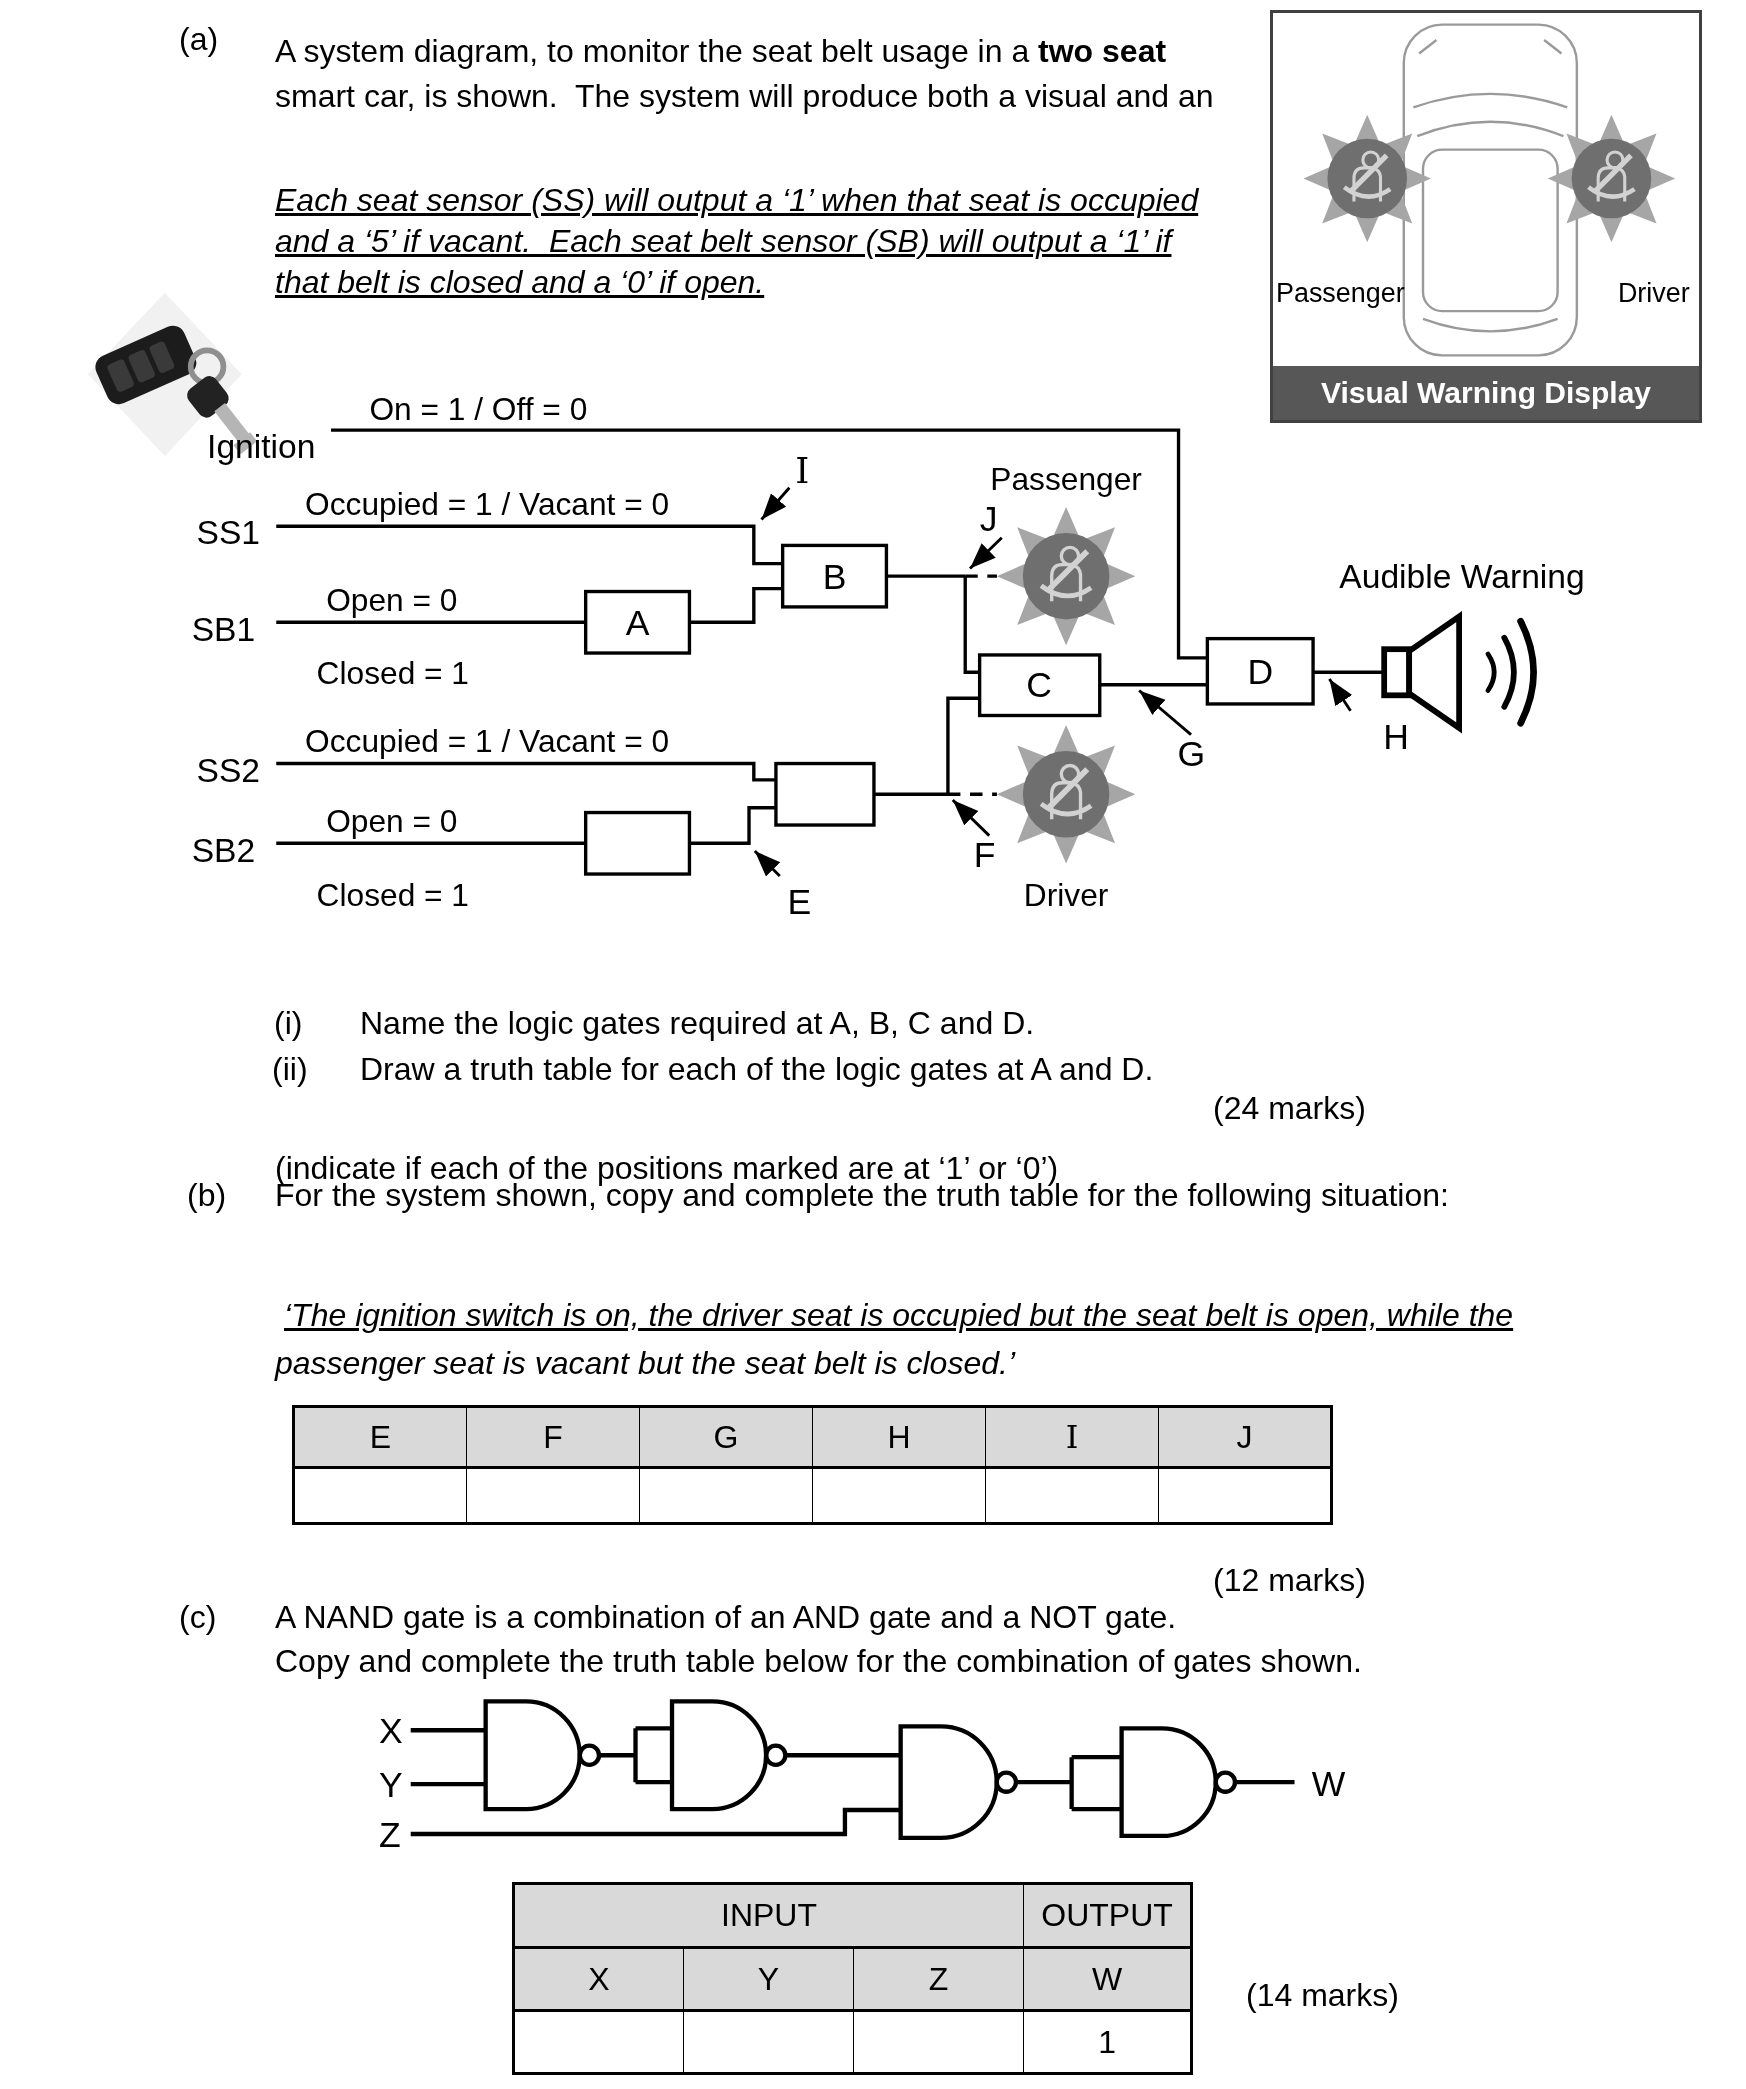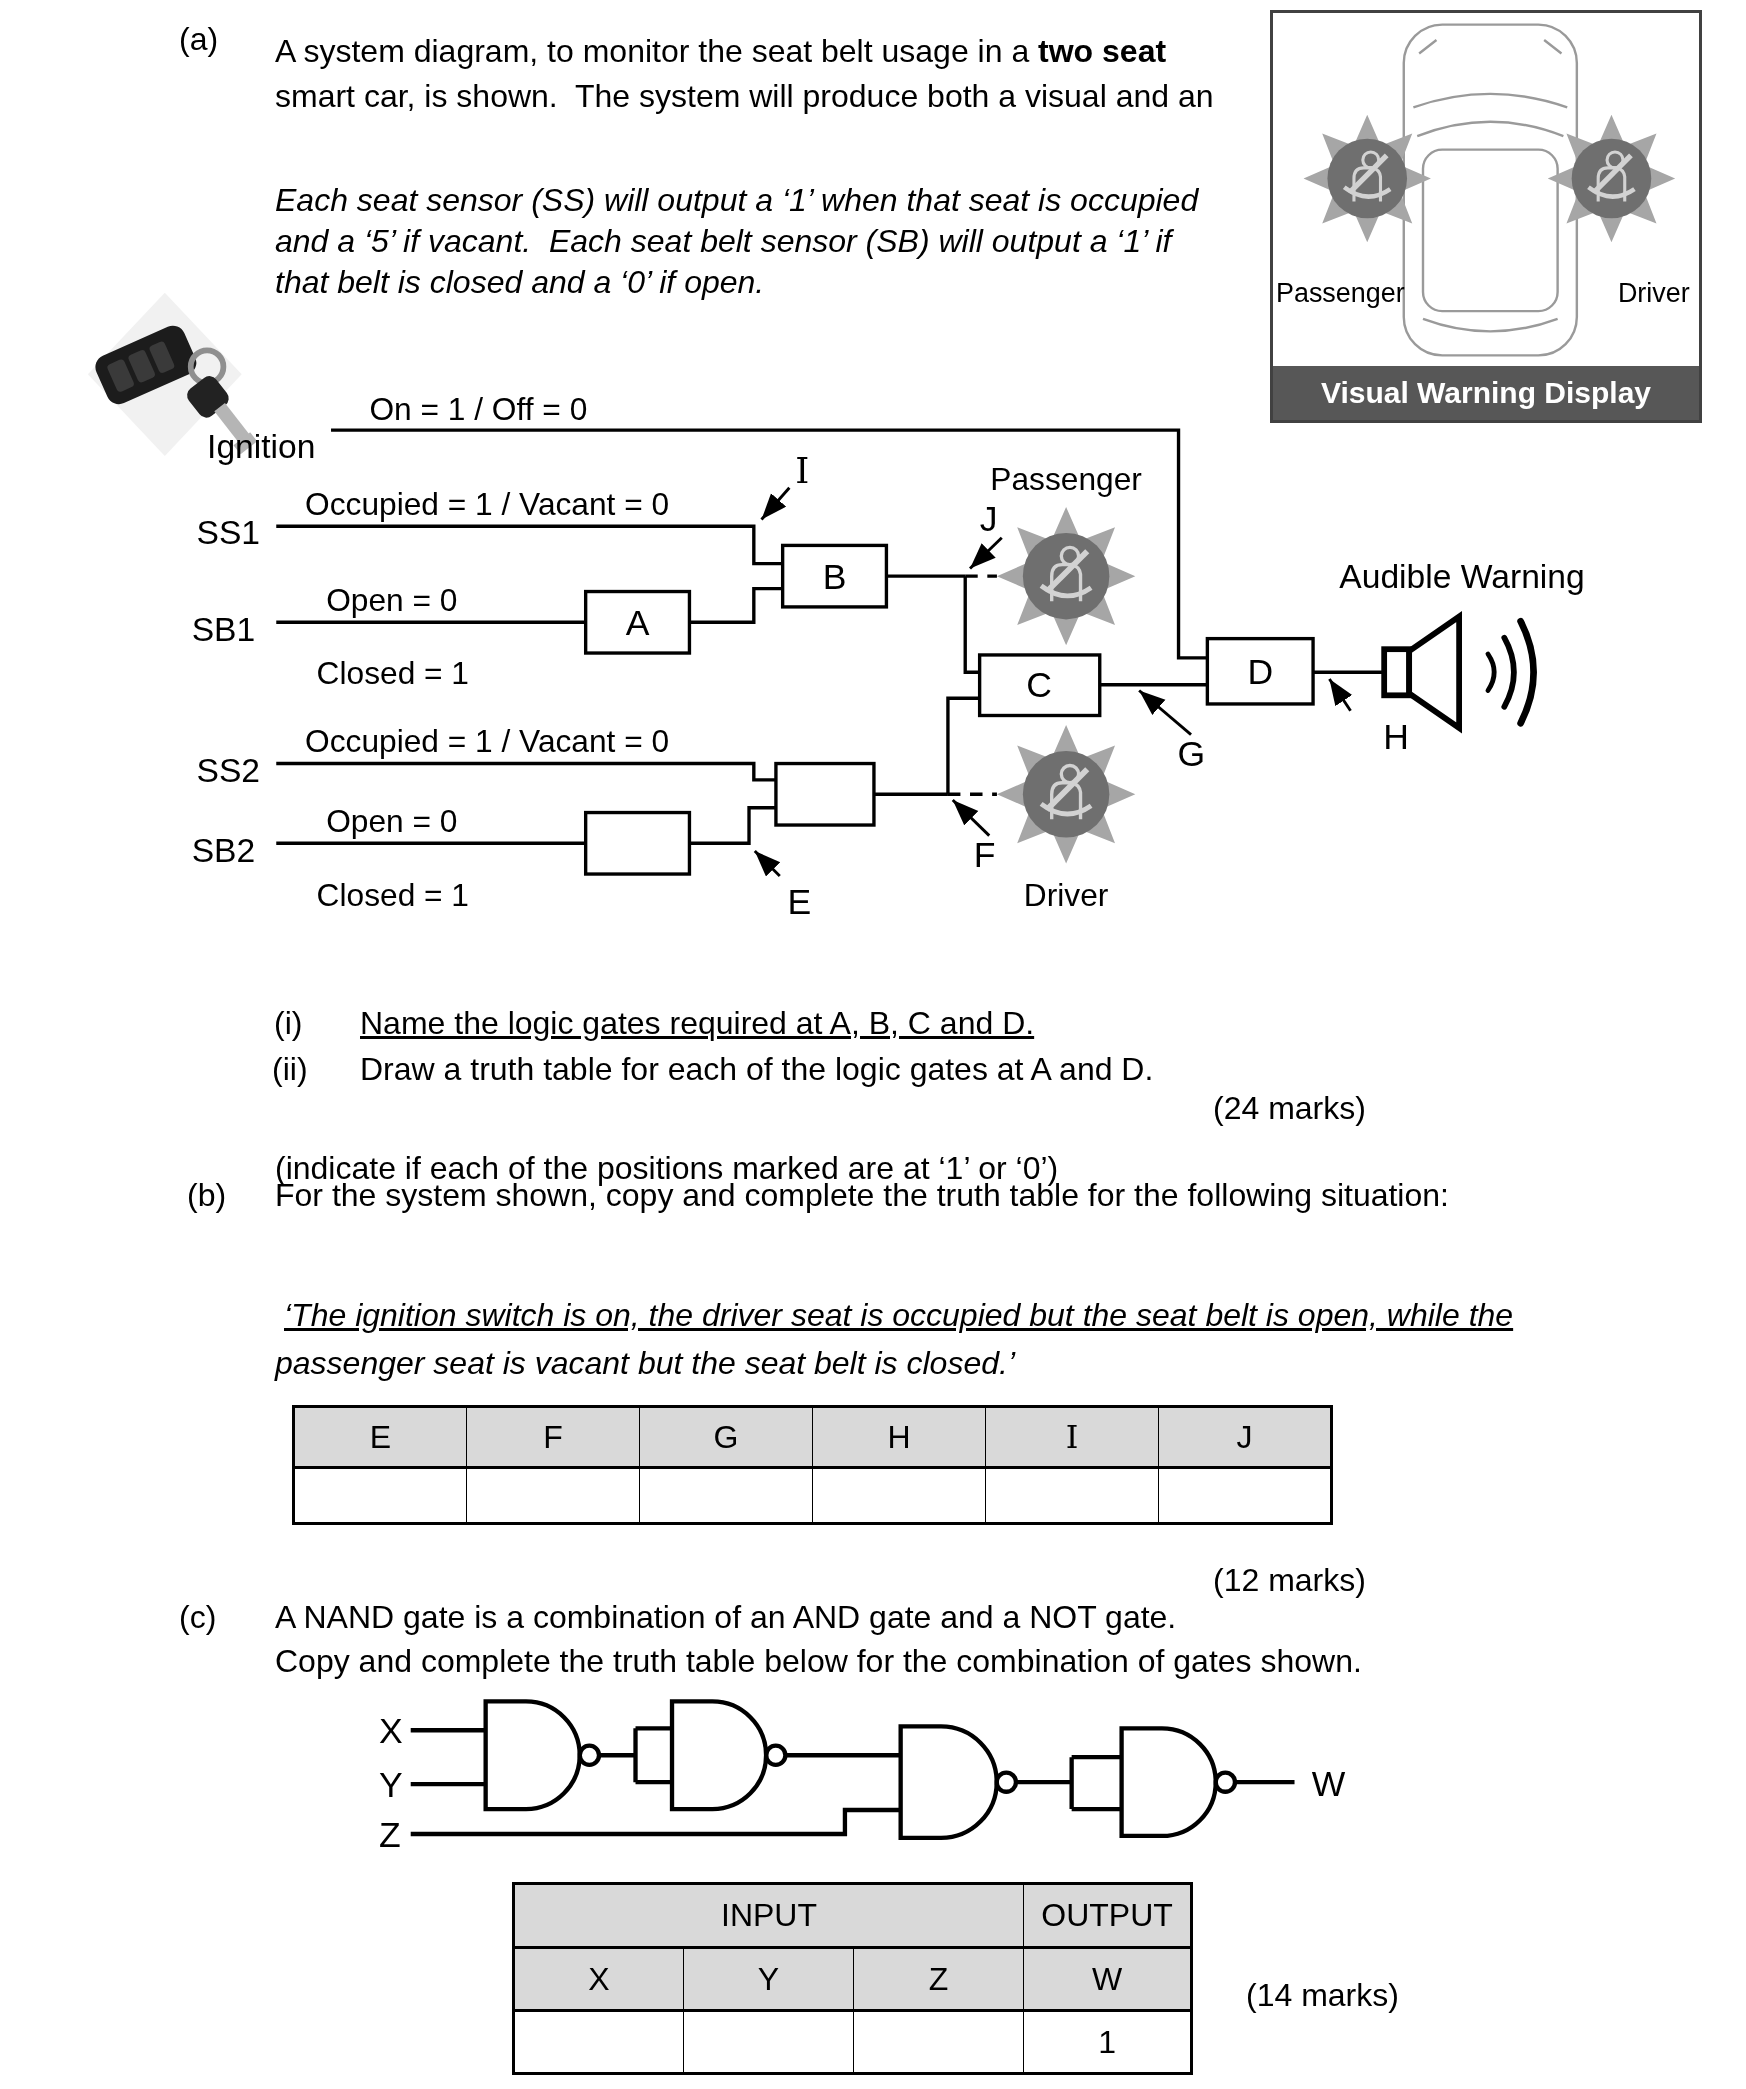--- a/index.html
+++ b/index.html
@@ -39,21 +39,21 @@
   svg .nand { fill:none; stroke:#000; stroke-width:4.5; }
 </style>
 </head>
 <body>
 
 <span class="abs line" style="left:179px; top:23px;">(a)</span>
 <div class="abs" style="left:275px; top:35px;">
   <div class="line" style="height:45px;"><span>A system diagram, to monitor the seat belt usage in a </span><span class="bold">two seat</span></div>
   <div class="line" style="height:45px;">smart car, is shown.  The system will produce both a visual and an</div>
 </div>
-<div class="abs" style="left:275px; top:184px;">
+<div class="abs" style="left:275px; top:184px;text-decoration:underline;">
   <div class="line it" style="height:41px;">Each seat sensor (SS) will output a ‘1’ when that seat is occupied</div>
   <div class="line it" style="height:41px;">and a ‘5’ if vacant.  Each seat belt sensor (SB) will output a ‘1’ if</div>
   <div class="line it" style="height:41px;">that belt is closed and a ‘0’ if open.</div>
 </div>
 
 <div class="vwd">
   <svg width="425" height="354" viewBox="0 0 442 368">
     <defs>
       <g id="burst-icon">
         <polygon points="0,-72 15.3,-37 50.9,-50.9 37,-15.3 72,0 37,15.3 50.9,50.9 15.3,37 0,72 -15.3,37 -50.9,50.9 -37,15.3 -72,0 -37,-15.3 -50.9,-50.9 -15.3,-37" fill="#a6a6a6"></polygon>
@@ -171,21 +171,21 @@
   <text class="gl" x="820" y="952">E</text>
   <path class="arrow" d="M1030 870 L992 833" marker-end="url(#arr)"></path>
   <text class="gl" x="1014" y="903">F</text>
   <path class="arrow" d="M1240 765 L1186 719" marker-end="url(#arr)"></path>
   <text class="gl" x="1226" y="798">G</text>
   <path class="arrow" d="M1406 740 L1384 707" marker-end="url(#arr)"></path>
   <text class="gl" x="1440" y="780">H</text>
 </svg>
 
 <span class="abs line" style="left:274px; top:1007px;">(i)</span>
-<span class="abs line" style="left:360px; top:1007px;text-decoration:underline;">Name the logic gates required at A, B, C and D.</span>
+<span class="abs line" style="left:360px; top:1007px;">Name the logic gates required at A, B, C and D.</span>
 <span class="abs line" style="left:272px; top:1053px;">(ii)</span>
 <span class="abs line" style="left:360px; top:1053px;">Draw a truth table for each of the logic gates at A and D.</span>
 <div class="abs marks" style="left:1213px; top:1090px;">(24 marks)</div>
 
 <span class="abs line" style="left:187px; top:1179px;">(b)</span>
 <span class="abs line" style="left:275px; top:1179px;">For the system shown, copy and complete the truth table for the following situation:</span>
 <span class="abs line" style="left:275px; top:1152px;">(indicate if each of the positions marked are at ‘1’ or ‘0’)</span>
 <span class="abs line it" style="left:284px; top:1299px;text-decoration:underline;">‘The ignition switch is on, the driver seat is occupied but the seat belt is open, while the</span>
 <span class="abs line it" style="left:275px; top:1347px;">passenger seat is vacant but the seat belt is closed.’</span>
 

